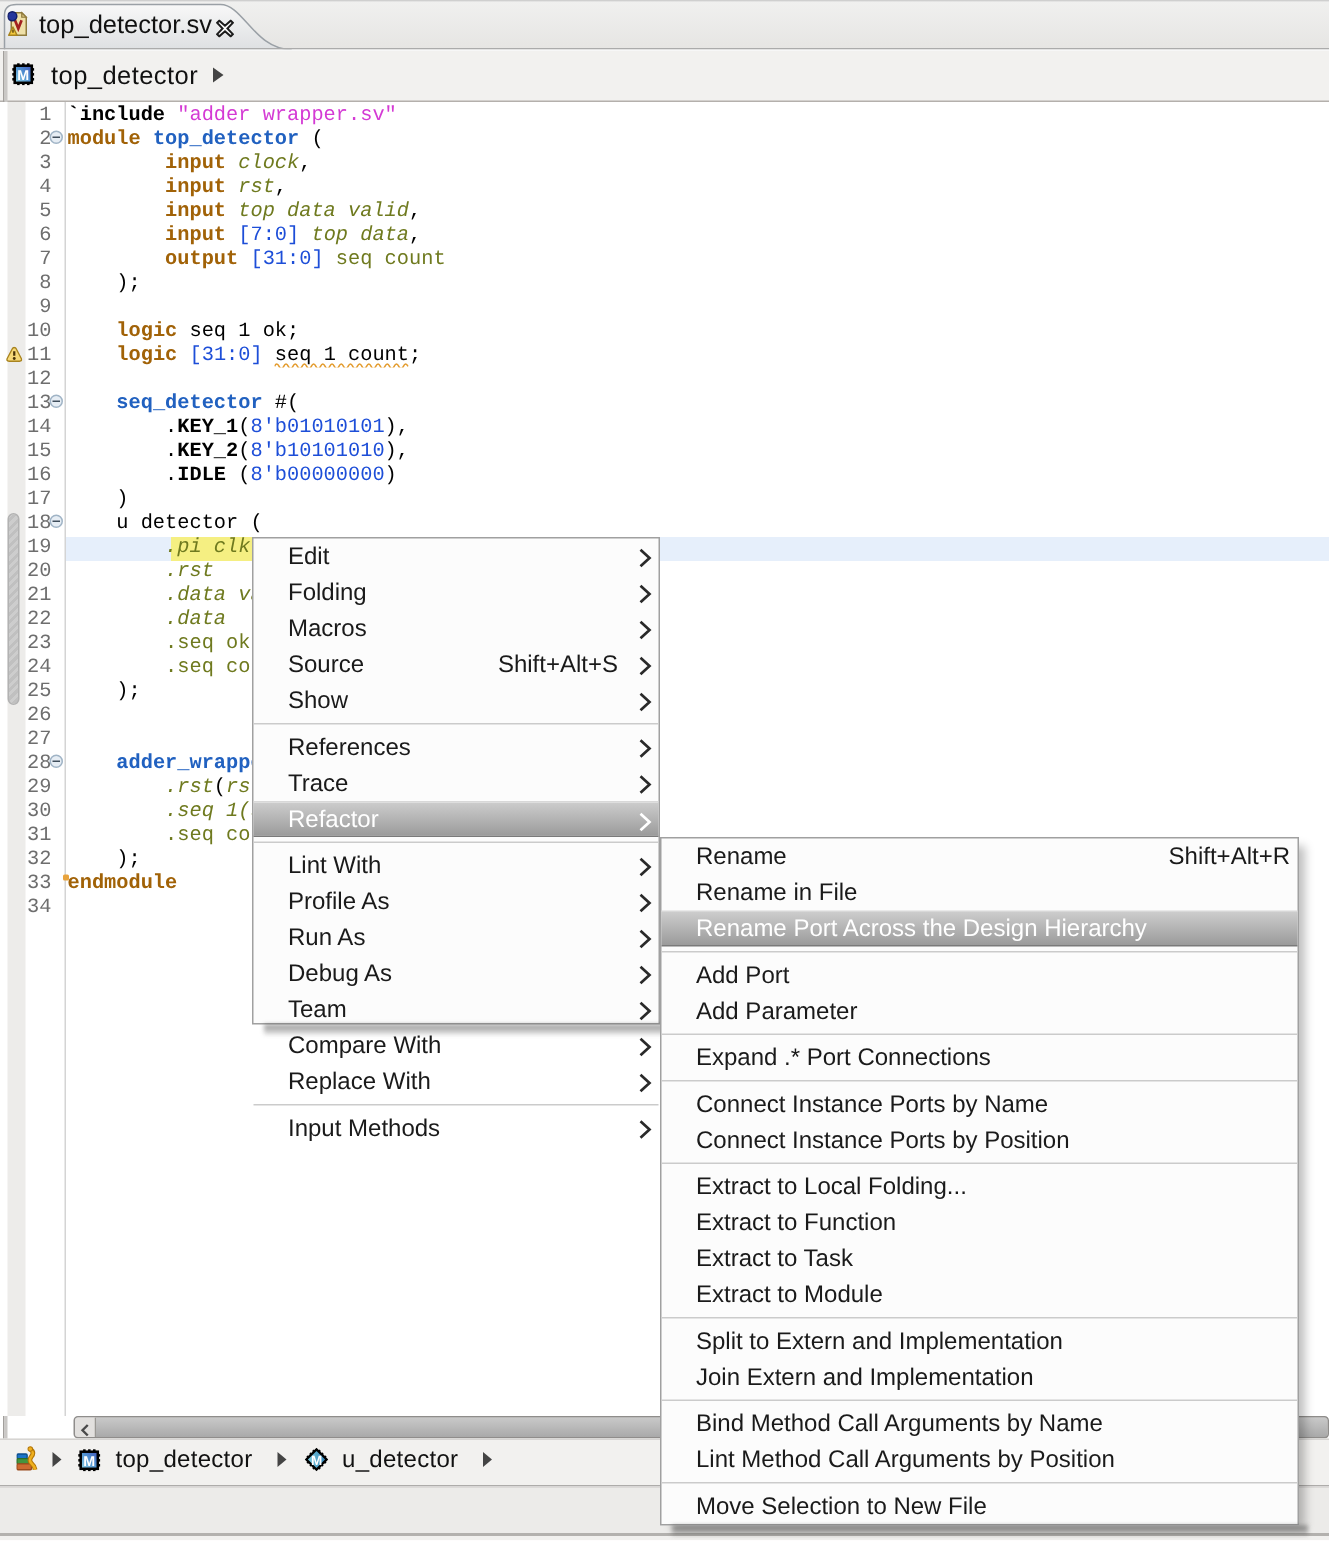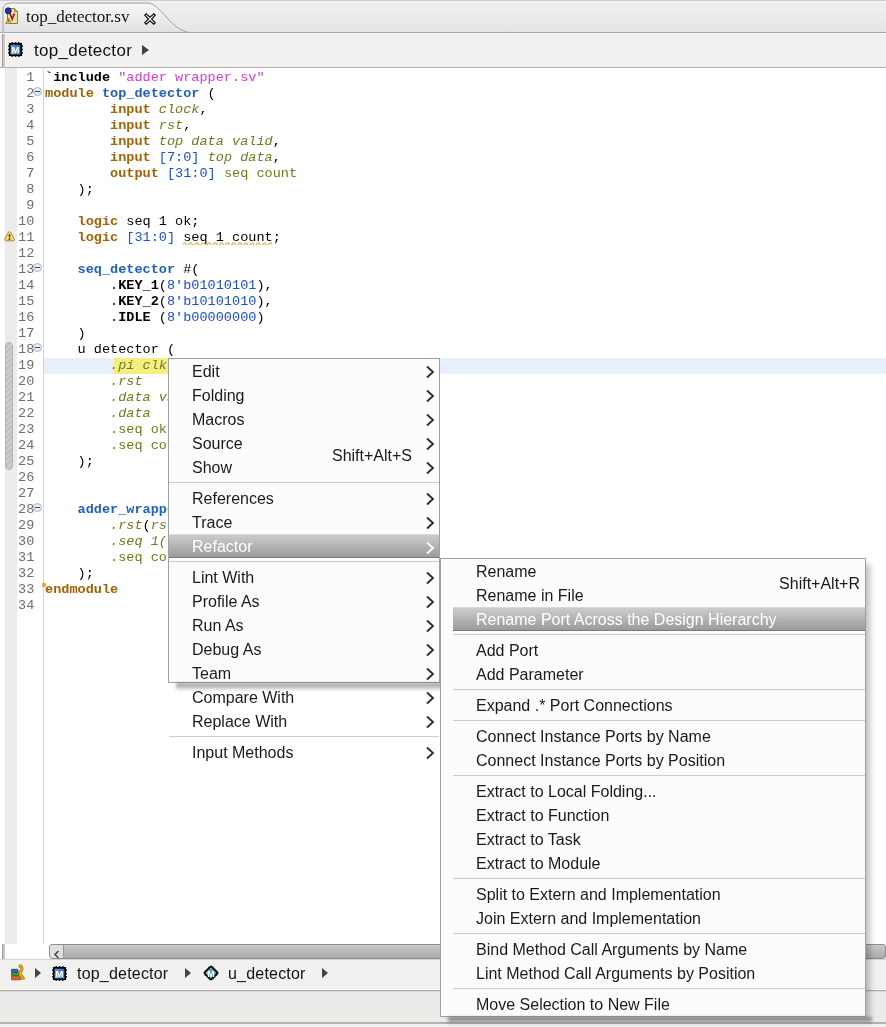--- a/index.html
+++ b/index.html
@@ -6,21 +6,21 @@
 #page{position:relative;width:886px;height:1027px;background:#fff;overflow:hidden;
   font-family:"Liberation Sans",sans-serif;}
 #page *{box-sizing:border-box;}
 
 
 #tabbar{position:absolute;left:0;top:0;width:886px;height:33px;
   background:linear-gradient(#f0f0ef,#e6e5e3);border-top:1px solid #cfcfcf;}
 #tabline{position:absolute;left:0;top:32px;width:886px;height:1px;background:#ababab;}
 #tabline2{position:absolute;left:0;top:33px;width:886px;height:1px;background:#f7f7f7;}
 #tabshape{position:absolute;left:0;top:0;}
-#tabtext{position:absolute;left:26px;top:7px;font-size:17px;color:#111;font-family:Liberation Serif, serif;}
+#tabtext{position:absolute;left:26px;top:7px;font-size:17px;color:#111;}
 
 #crumb{position:absolute;left:0;top:34px;width:886px;height:34px;background:#f2f1ef;
   border-bottom:1px solid #b4b0ac;}
 #crumbtext{position:absolute;left:34px;top:41px;font-size:17px;color:#111;letter-spacing:0.3px;}
 
 
 #editor{position:absolute;left:0;top:68px;width:886px;height:876px;background:#fff;}
 #annot{position:absolute;left:5px;top:0;width:12px;height:876px;background:#edecea;}
 #gutsep{position:absolute;left:43px;top:0;width:1px;height:876px;background:#d4d4d4;}
 #rangebar{position:absolute;left:5px;top:274px;width:8px;height:128px;background:repeating-linear-gradient(135deg,#cdcdcd 0 2px,#c0c0c0 2px 4px);border-radius:4px;border:1px solid #b2b2b2;}
@@ -56,28 +56,28 @@
 #menu2 .sc{right:5px;}
 #wborder{position:absolute;left:2px;top:34px;width:1px;height:956px;background:#a29f9c;}
 #wborder2{position:absolute;left:3px;top:34px;width:2px;height:956px;background:#cac8c6;}
 .tri{position:absolute;width:0;height:0;border-left:6px solid #444;border-top:5px solid rgba(0,0,0,0);border-bottom:5px solid rgba(0,0,0,0);}
 
 
 .menu{position:absolute;background:#fcfcfc;border:1px solid #a0a0a0;font-size:16px;color:#1a1a1a;}
 .menu:after{content:"";position:absolute;left:7px;right:-7px;bottom:-8px;height:7px;
   background:linear-gradient(rgba(40,40,40,0.50),rgba(40,40,40,0.10));filter:blur(1.5px);}
 .mi{position:relative;height:24px;line-height:26px;padding-left:23px;white-space:nowrap;}
-.mi .sc{position:absolute;right:27px;top:12px;}
+.mi .sc{position:absolute;right:27px;top:0;}
 .mi .ar{position:absolute;right:4px;top:6px;width:10px;height:14px;}
 .msep{height:7px;position:relative;}
 .msep:after{content:"";position:absolute;left:0;right:0;top:3px;height:1px;background:#cbcbcb;}
 .hl{background:linear-gradient(#cccccc,#9b9b9b);color:#fff;
   border-top:1px solid #d8d8d8;border-bottom:1px solid #7a7a7a;height:24px;line-height:24px;}
 #menu1{left:168px;top:358px;width:272px;height:325px;}
-#menu2{left:440px;top:558px;width:426px;height:459px;box-shadow:6px 4px 6px -2px rgba(0,0,0,0.25);padding-left:12px;}
+#menu2{left:440px;top:558px;width:426px;height:459px;box-shadow:6px 4px 6px -2px rgba(0,0,0,0.25);}
 </style>
 </head>
 <body>
 <div id="page">
 
   <div id="tabbar"></div>
   <svg id="tabshape" width="200" height="34" viewBox="0 0 200 34">
     <path d="M3,34 L3,10 Q3,3 11,3 L147,3 C162,3 170,33 194,33 L194,34 Z" fill="url(#tg)" stroke="#9aa0a6" stroke-width="1"></path>
     <defs>
         <linearGradient id="tg" x1="0" y1="0" x2="0" y2="1">

